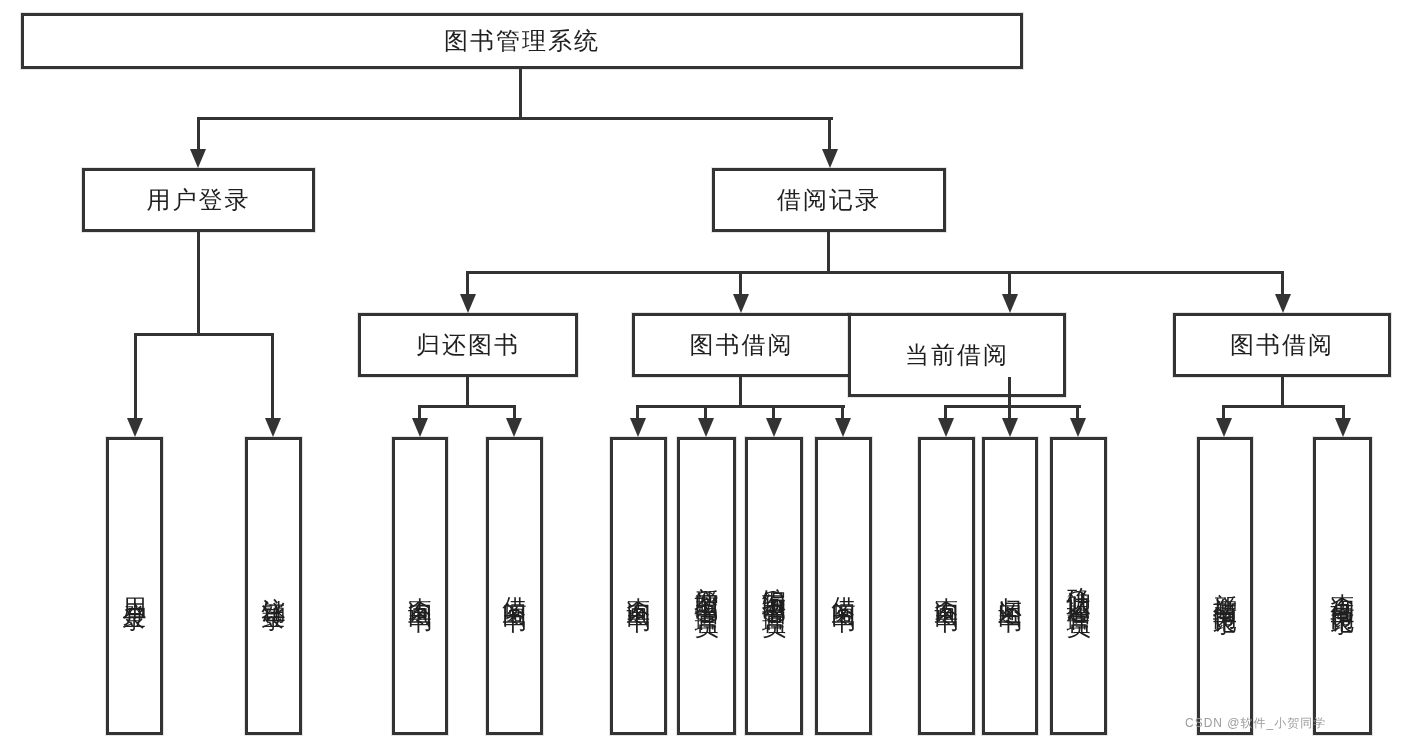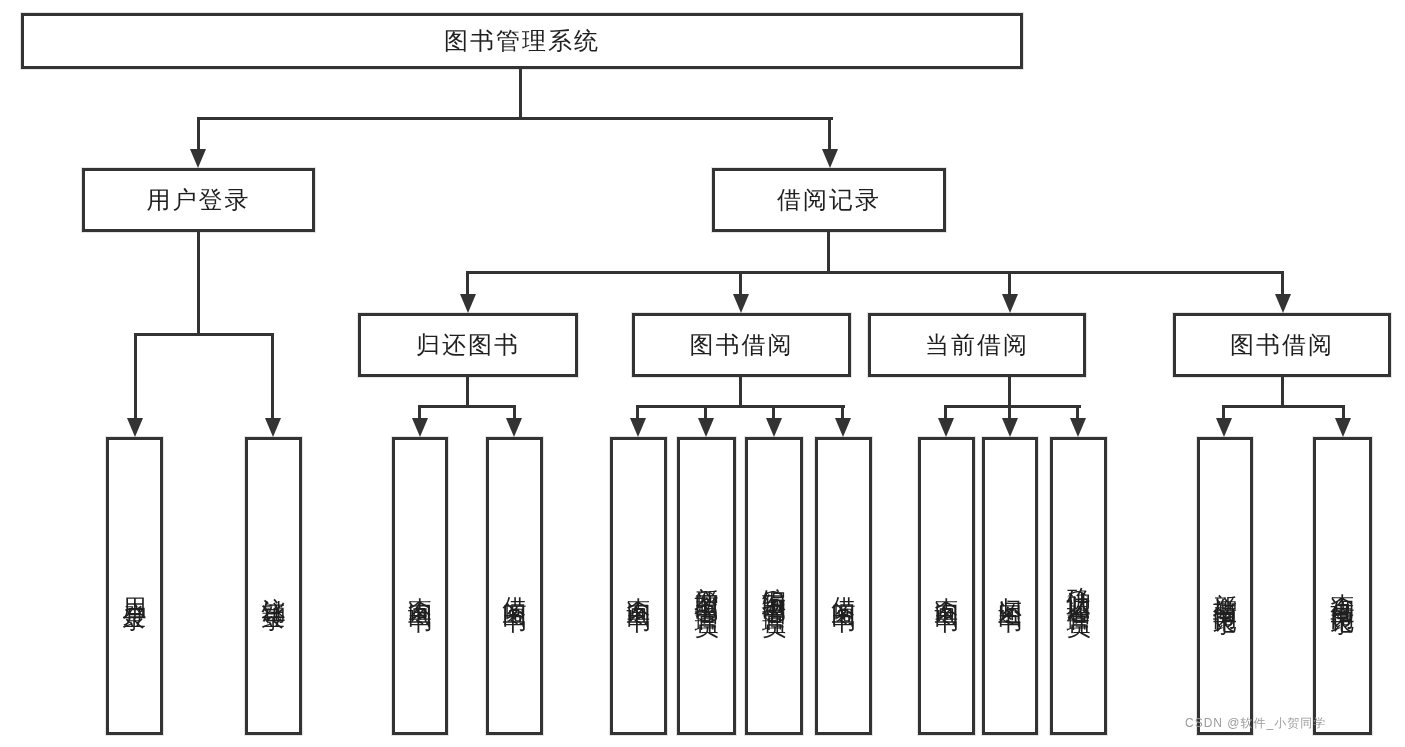--- a/index.html
+++ b/index.html
@@ -73,21 +73,21 @@
   <div class="node" style="left:712px;top:168px;width:234px;height:64px">
     <span class="lbl">借阅记录</span>
   </div>
 
   <div class="node" style="left:358px;top:313px;width:220px;height:64px">
     <span class="lbl">归还图书</span>
   </div>
   <div class="node" style="left:632px;top:313px;width:219px;height:64px">
     <span class="lbl">图书借阅</span>
   </div>
-  <div class="node" style="left:868px;top:313px;width:218px;height:64px">
+  <div class="node" style="left:848px;top:313px;width:218px;height:84px">
     <span class="lbl">当前借阅</span>
   </div>
   <div class="node" style="left:1173px;top:313px;width:218px;height:64px">
     <span class="lbl">图书借阅</span>
   </div>
 
   <div class="node leaf" style="left:106px;top:437px;width:57px;height:298px">
     <span class="lbl">用户登录</span>
   </div>
   <div class="node leaf" style="left:245px;top:437px;width:57px;height:298px">

